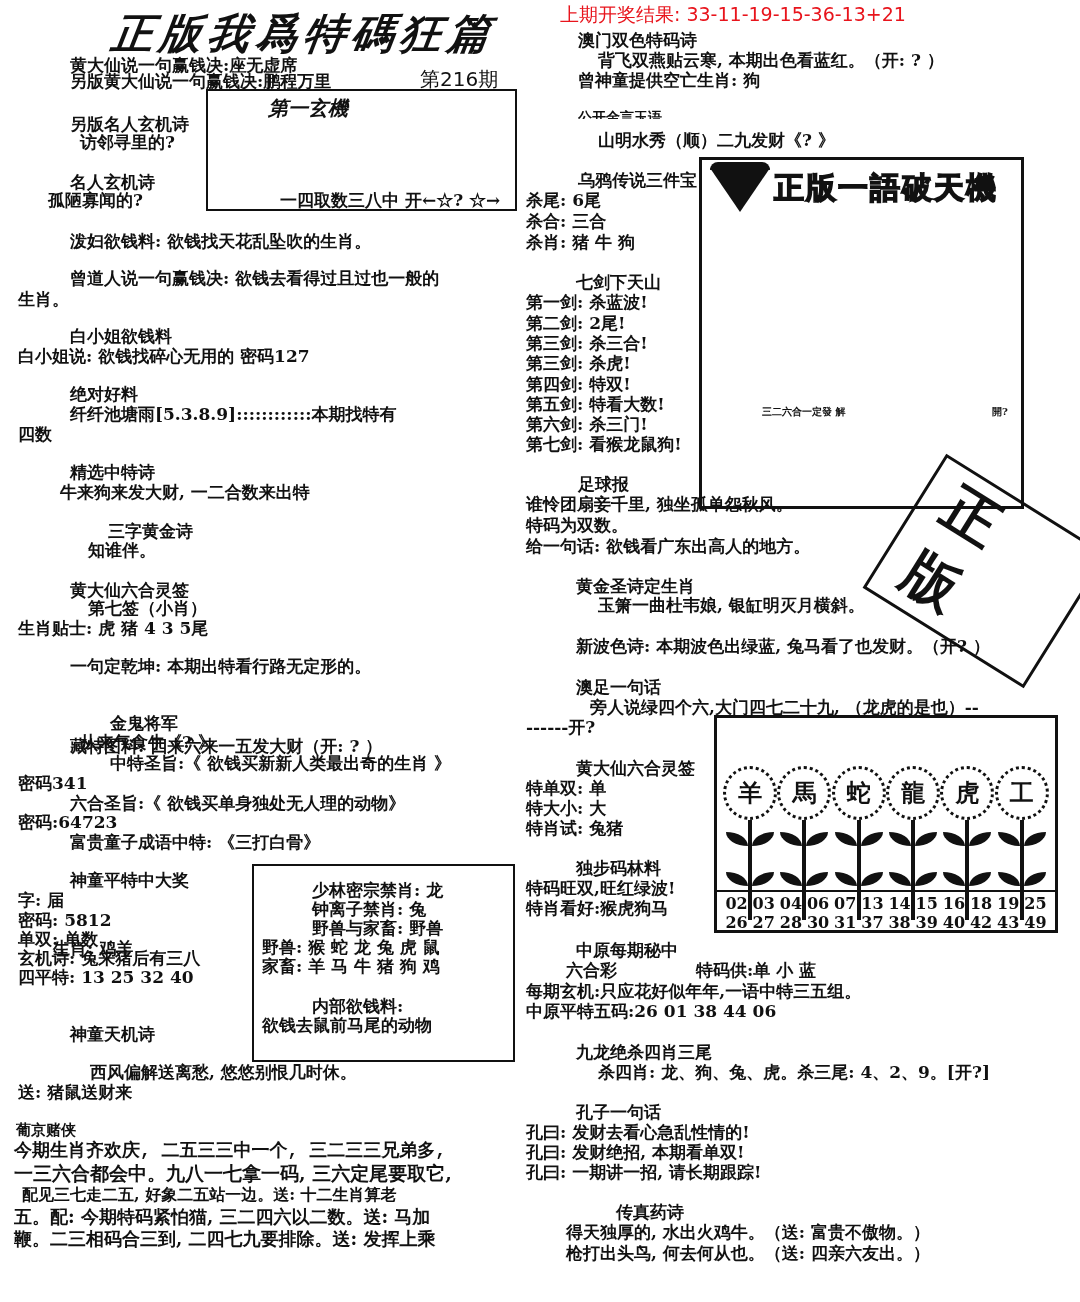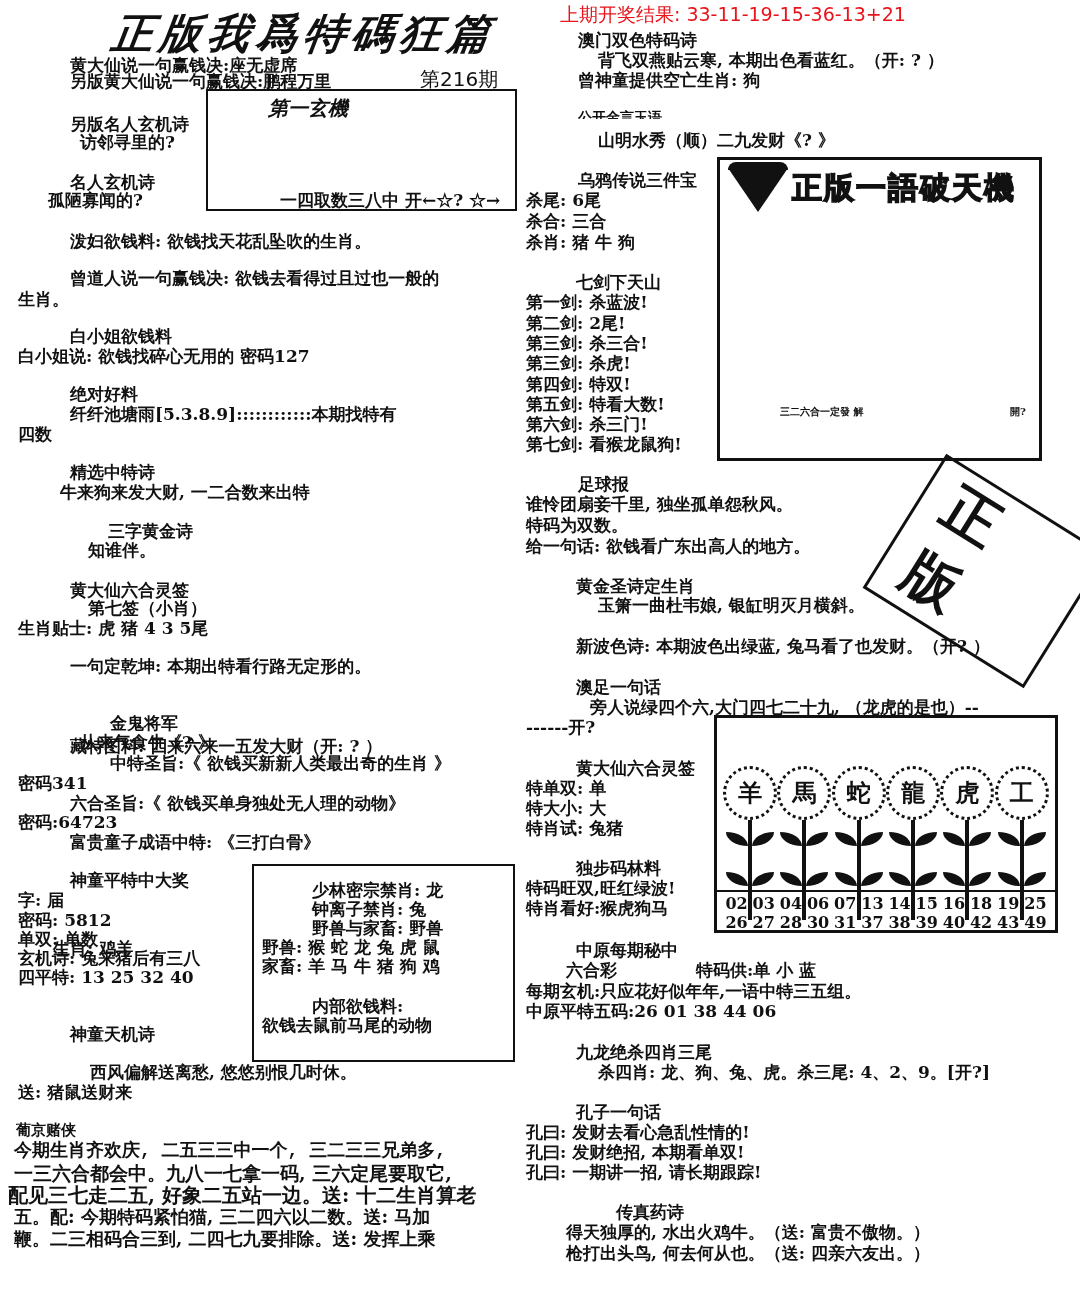--- a/index.html
+++ b/index.html
@@ -84,21 +84,21 @@
 <div class="abs t" style="left:18px;top:967px;">四平特: 13 25 32 40</div>
 <div class="abs t" style="left:18px;top:938px;margin-left:35px;">生肖: 鸡羊</div>
 
 <div class="abs t" style="left:70px;top:1024px;">神童天机诗</div>
 <div class="abs t" style="left:90px;top:1062px;">西风偏解送离愁, 悠悠别恨几时休。</div>
 <div class="abs t" style="left:18px;top:1082px;">送: 猪鼠送财来</div>
 
 <div class="abs t" style="left:16px;top:1120px;font-size:15px;">葡京赌侠</div>
 <div class="abs t" style="left:14px;top:1140px;font-size:18px;line-height:22px;font-family:Liberation Mono, monospace;">今期生肖齐欢庆, 二五三三中一个, 三二三三兄弟多,</div>
 <div class="abs t" style="left:14px;top:1162px;font-size:19px;line-height:22px;">一三六合都会中。九八一七拿一码, 三六定尾要取它,</div>
-<div class="abs t" style="left:8px;top:1184px;font-size:20px;line-height:22px;">配见三七走二五, 好象二五站一边。送: 十二生肖算老</div>
+<div class="abs t" style="left:22px;top:1184px;font-size:16px;line-height:22px;">配见三七走二五, 好象二五站一边。送: 十二生肖算老</div>
 <div class="abs t" style="left:14px;top:1206px;font-size:18px;line-height:22px;">五。配: 今期特码紧怕猫, 三二四六以二数。送: 马加</div>
 <div class="abs t" style="left:14px;top:1228px;font-size:18px;line-height:22px;">鞭。二三相码合三到, 二四七九要排除。送: 发挥上乘</div>
 
 <div class="box" style="left:252px;top:864px;width:263px;height:198px;">
   <div class="abs t" style="left:58px;top:14px;">少林密宗禁肖: 龙</div>
   <div class="abs t" style="left:58px;top:33px;">钟离子禁肖: 兔</div>
   <div class="abs t" style="left:58px;top:52px;">野兽与家畜: 野兽</div>
   <div class="abs t" style="left:8px;top:71px;">野兽: 猴 蛇 龙 兔 虎 鼠</div>
   <div class="abs t" style="left:8px;top:90px;">家畜: 羊 马 牛 猪 狗 鸡</div>
   <div class="abs t" style="left:58px;top:130px;">内部欲钱料:</div>
@@ -120,21 +120,21 @@
 <div class="abs t" style="left:576px;top:272px;">七剑下天山</div>
 <div class="abs t" style="left:526px;top:292px;">第一剑: 杀蓝波!</div>
 <div class="abs t" style="left:526px;top:313px;">第二剑: 2尾!</div>
 <div class="abs t" style="left:526px;top:333px;">第三剑: 杀三合!</div>
 <div class="abs t" style="left:526px;top:353px;">第三剑: 杀虎!</div>
 <div class="abs t" style="left:526px;top:374px;">第四剑: 特双!</div>
 <div class="abs t" style="left:526px;top:394px;">第五剑: 特看大数!</div>
 <div class="abs t" style="left:526px;top:414px;">第六剑: 杀三门!</div>
 <div class="abs t" style="left:526px;top:434px;">第七剑: 看猴龙鼠狗!</div>
 
-<div class="box" style="left:717px;top:157px;width:325px;height:304px;border-width:3px;text-decoration:underline;">
+<div class="box" style="left:699px;top:157px;width:325px;height:352px;border-width:3px;text-decoration:underline;">
   <div class="abs" style="left:8px;top:8px;width:0;height:0;border-left:30px solid transparent;border-right:30px solid transparent;border-top:44px solid #111;"></div>
   <div class="abs" style="left:8px;top:2px;width:60px;height:8px;background:#111;border-radius:8px 8px 0 0;"></div>
   <div class="abs sans" style="left:72px;top:8px;font-size:30px;font-weight:bold;color:#fff;-webkit-text-stroke:1.5px #111;letter-spacing:2px;">正版一語破天機</div>
   <div class="abs" style="left:60px;top:245px;font-size:10px;font-weight:bold;">三二六合一定發 解</div>
   <div class="abs" style="left:290px;top:245px;font-size:10px;font-weight:bold;">開?</div>
 </div>
 
 <div class="abs t" style="left:578px;top:474px;">足球报</div>
 <div class="abs t" style="left:526px;top:494px;">谁怜团扇妾千里, 独坐孤单怨秋风。</div>
 <div class="abs t" style="left:526px;top:515px;">特码为双数。</div>

